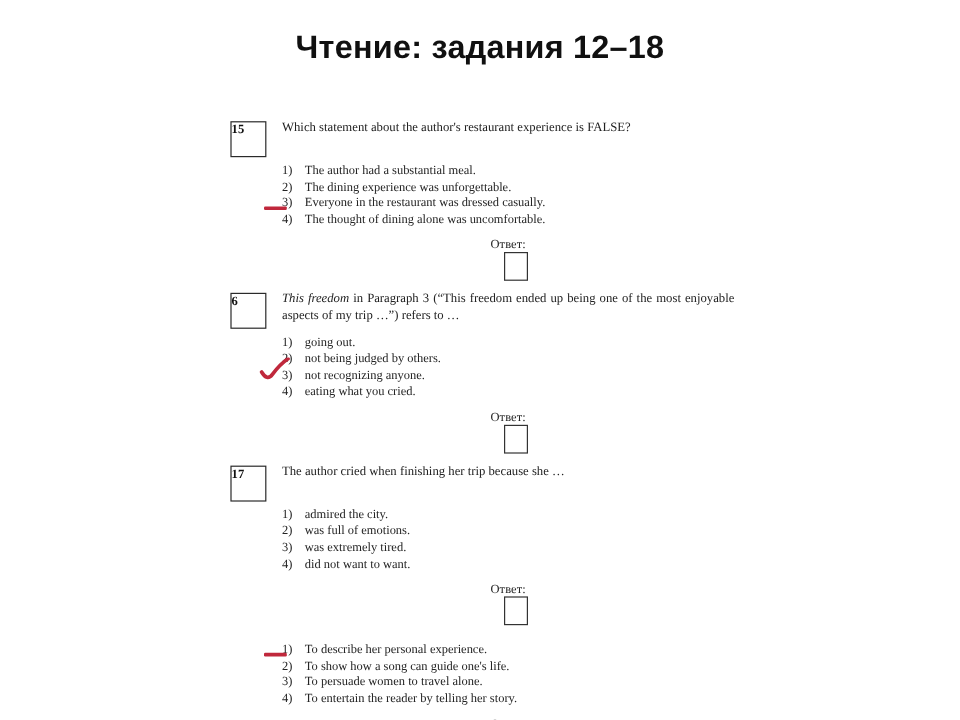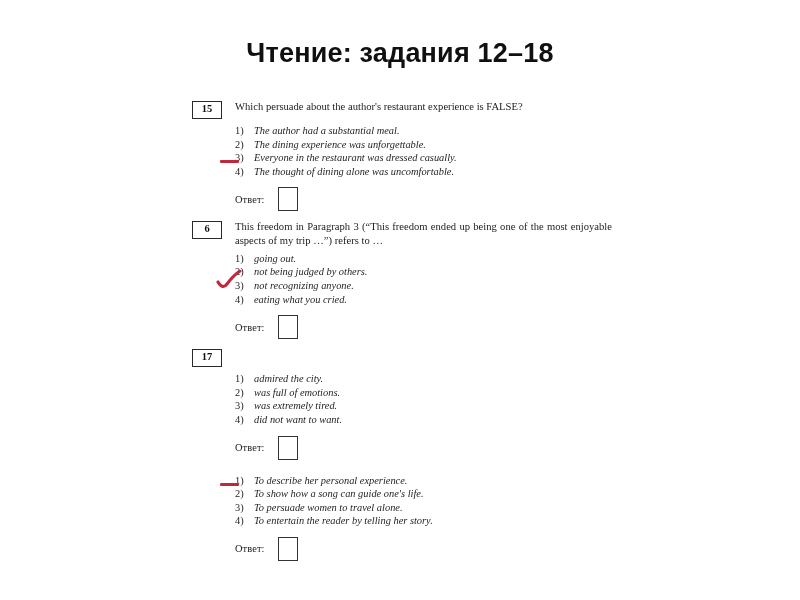--- a/index.html
+++ b/index.html
@@ -18,21 +18,21 @@
 
   
   .slide-title {
     text-align: center;
     font-family: "Liberation Sans", sans-serif;
     font-size: 27px;
     font-weight: 700;
     color: #101010;
     letter-spacing: 0.2px;
     margin: 0;
-    padding-top: 39px;
+    padding-top: 25px;
     line-height: 1.1;
   }
 
   
   .sheet {
     position: absolute;
     left: 192px;
     top: 100px;
     width: 420px;
   }
@@ -43,70 +43,71 @@
   }
 
   .q-head {
     display: flex;
     align-items: flex-start;
   }
 
   .q-num {
     flex: 0 0 auto;
     width: 30px;
-    height: 18px;
+    height: 30px;
     border: 1.3px solid #2a2a2a;
     box-sizing: border-box;
     font-family: "Liberation Serif", serif;
     font-weight: 700;
     font-size: 10.5px;
     line-height: 13px;
-    text-align: center;
+    text-align: left;
     color: #111;
     margin-top: 1px;
   }
 
   .q-text {
     margin-left: 13px;
     font-size: 10.6px;
     line-height: 13.2px;
     color: #222;
     text-align: justify;
     flex: 1 1 auto;
     padding-top: 0px;
   }
   .q-text .ital {
+    font-style: italic;
   }
 
   .options {
     margin: 5px 0 0 43px;
     position: relative;
   }
   .opt {
     display: flex;
     font-size: 10.4px;
     line-height: 13.6px;
     color: #242424;
     position: relative;
   }
   .opt-n {
     flex: 0 0 auto;
     width: 19px;
     color: #242424;
   }
   .opt-t {
     flex: 1 1 auto;
-    font-style: italic;
   }
 
   
   .answer-row {
     display: flex;
     align-items: center;
     margin: 9px 0 0 43px;
+    flex-direction: column;
   }
   .answer-label {
     font-size: 10.4px;
     color: #242424;
     letter-spacing: 0.1px;
   }
   .answer-box {
     width: 20px;
     height: 24px;
     border: 1.4px solid #333;
@@ -137,21 +138,21 @@
 </head>
 <body>
 
 <h1 class="slide-title">Чтение: задания 12–18</h1>
 
 <div class="sheet">
 
   <div class="q-block">
     <div class="q-head">
       <div class="q-num">15</div>
-      <div class="q-text"><span>Which persuade about the author's restaurant experience is FALSE?</span></div>
+      <div class="q-text"><span>Which statement about the author's restaurant experience is FALSE?</span></div>
     </div>
     <div class="options">
       <div class="opt">
         <span class="opt-n">1)</span>
         <span class="opt-t">The author had a substantial meal.</span>
       </div>
       <div class="opt">
         <span class="opt-n">2)</span>
         <span class="opt-t">The dining experience was unforgettable.</span>
       </div>
@@ -203,20 +204,21 @@
       <span class="answer-label">Ответ:</span>
       <span class="answer-box"></span>
     </div>
   </div>
 
   <div class="spacer-16"></div>
 
   <div class="q-block">
     <div class="q-head">
       <div class="q-num">17</div>
+      <div class="q-text"><span>The author cried when finishing her trip because she …</span></div>
     </div>
     <div class="options">
       <div class="opt">
         <span class="opt-n">1)</span>
         <span class="opt-t">admired the city.</span>
       </div>
       <div class="opt">
         <span class="opt-n">2)</span>
         <span class="opt-t">was full of emotions.</span>
       </div>

